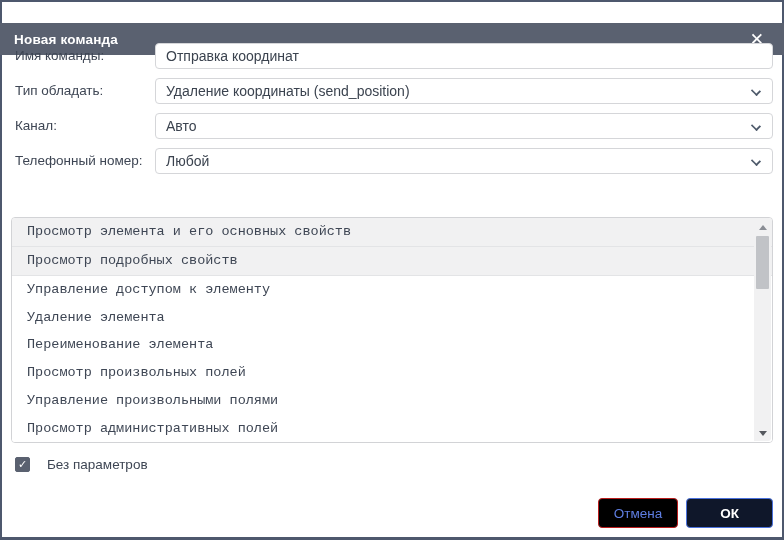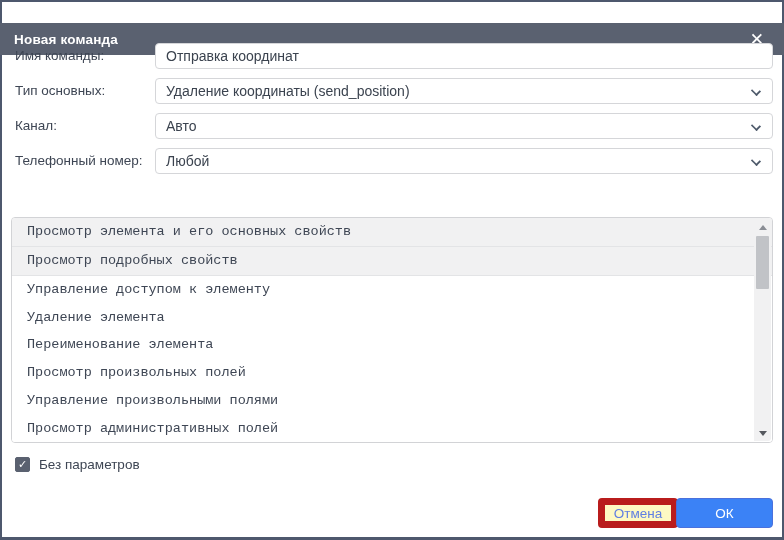--- a/index.html
+++ b/index.html
@@ -91,54 +91,54 @@
     position: absolute; left: 13px; top: 454px; height: 16px;
     display: flex; align-items: center; cursor: pointer;
   }
   .checkbox {
     width: 15px; height: 15px; border-radius: 2px;
     border: 1px solid #5a6170; background: #fff;
     display: flex; align-items: center; justify-content: center;
   }
   .checkbox.checked { background: #5a6170; }
   .checkbox .check { color: #ffffff; font-size: 11px; line-height: 11px; font-weight: bold; }
-  .checkbox-label { margin-left: 9px; font-size: 13.5px; color: #3e4654; }
+  .checkbox-label { margin-left: 17px; font-size: 13.5px; color: #3e4654; }
   
   .btn {
     position: absolute; top: 496px; height: 30px;
     border-radius: 4px; font-size: 13.5px; font-family: inherit;
     display: flex; align-items: center; justify-content: center;
     cursor: pointer;
   }
   .btn-cancel {
     right: 104px; width: 80px;
-    background: #fef9c3; border: 7px solid #b91c1c; color: #5f7ee2;
+    background: #000000; border: 1px solid #b91c1c; color: #5f7ee2;
   }
   .btn-ok {
-    right: 9px; width: 97px;
-    background: #3b82f6; border: 1px solid #4a71dc; color: #ffffff; font-weight: normal;
+    right: 9px; width: 87px;
+    background: #0f172a; border: 1px solid #4a71dc; color: #ffffff; font-weight: bold;
   }
 </style>
 </head>
 <body>
 
 <div class="dialog">
 
   <div class="titlebar">
     <span class="title">Новая команда</span>
     <span class="close-btn">✕</span>
   </div>
 
   <div class="form-row" style="top:41px">
     <span class="lbl">Имя команды:</span>
     <input class="field" type="text" value="Отправка координат" style="">
   </div>
 
   <div class="form-row" style="top:76px">
-    <span class="lbl">Тип основных:</span>
+    <span class="lbl">Тип обладать:</span>
     <div class="field">
       <span class="select-value">Удаление координаты (send_position)</span>
       <span class="chevron"></span>
     </div>
   </div>
 
   <div class="form-row" style="top:111px">
     <span class="lbl">Канал:</span>
     <div class="field">
       <span class="select-value">Авто</span>

